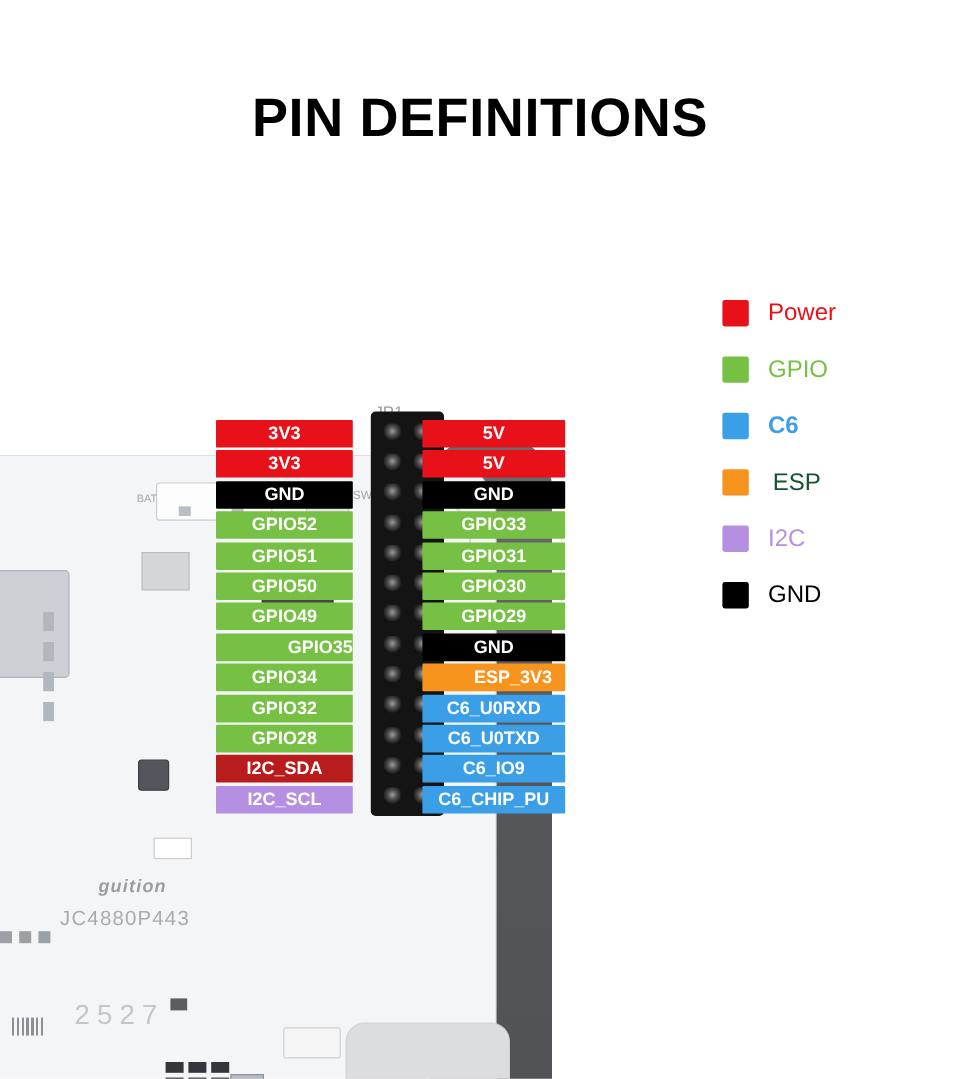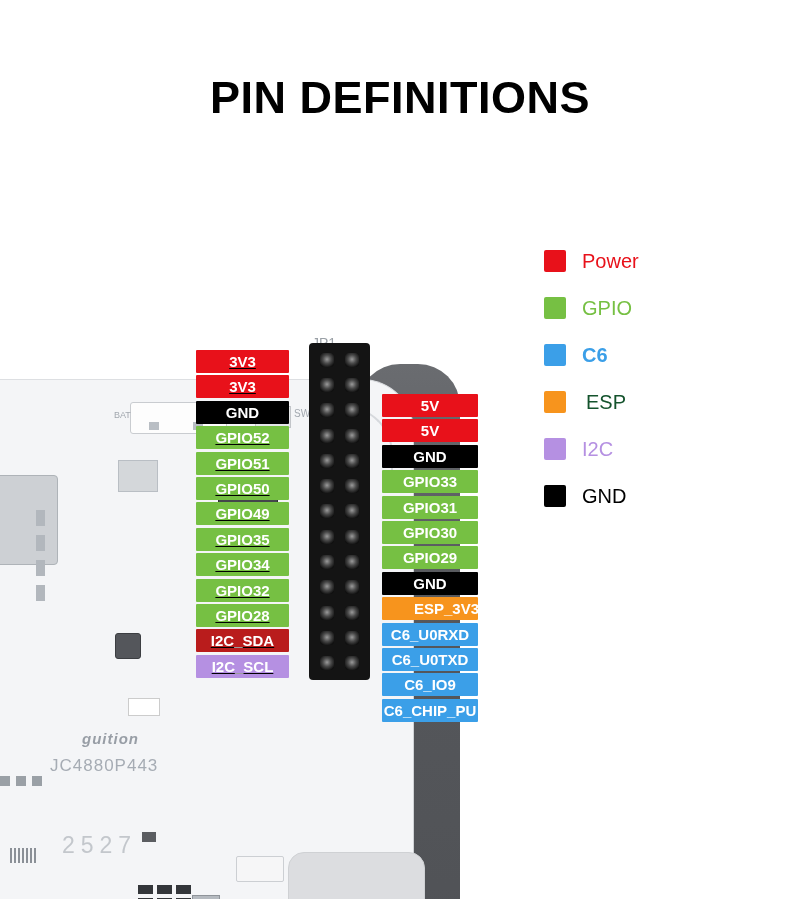--- a/index.html
+++ b/index.html
@@ -71,28 +71,28 @@
   .pins-grid {
     display:grid; grid-template-columns:1fr 1fr; height:100%;
     align-items:center; justify-items:center; padding:4px 6px; box-sizing:border-box;
   }
   .pin {
     width:14px; height:14px; border-radius:3px;
     background:radial-gradient(circle at 50% 45%, #9a9a9a 0%, #4a4a4a 40%, #101010 80%);
   }
   .silk-jp1 { position:absolute; left:312px; top:335px; font-size:14px; color:#9aa0a6; z-index:3; }
   .pin-col { position:absolute; top:350px; display:flex; flex-direction:column; gap:2.4px; z-index:3; }
-  .pin-col.left  { left:196px; width:93px;text-decoration:underline; }
-  .pin-col.right { left:382px; width:96px;margin-top:44px; }
+  .pin-col.left  { left:180px; width:114px; }
+  .pin-col.right { left:352px; width:119px; }
   .pin-label {
     height:23px; line-height:23px; text-align:center; color:#ffffff;
     font-size:15px; font-weight:600; border-radius:1px; white-space:nowrap;
   }
   
-  .legend { position:absolute; left:544px; top:250px; z-index:3; }
+  .legend { position:absolute; left:602px; top:250px; z-index:3; }
   .legend-item { display:flex; align-items:center; height:22px; margin-bottom:25px; }
   .swatch { width:22px; height:22px; border-radius:2px; flex:0 0 auto; }
   .legend-label { margin-left:16px; font-size:20px; font-weight:500; }
 </style>
 </head>
 <body>
 
 <h1 class="title">PIN DEFINITIONS</h1>
 
 <div class="photo">
@@ -196,21 +196,21 @@
 </div>
 
 <div class="pin-col left">
     <div class="pin-label" style="background: rgb(232, 17, 26);">3V3</div>
     <div class="pin-label" style="background: rgb(232, 17, 26);">3V3</div>
     <div class="pin-label" style="background: rgb(0, 0, 0);">GND</div>
     <div class="pin-label" style="background: rgb(118, 192, 67);">GPIO52</div>
     <div class="pin-label" style="background: rgb(118, 192, 67);">GPIO51</div>
     <div class="pin-label" style="background: rgb(118, 192, 67);">GPIO50</div>
     <div class="pin-label" style="background: rgb(118, 192, 67);">GPIO49</div>
-    <div class="pin-label" style="background: rgb(118, 192, 67);">GPIO35</div>
+    <div class="pin-label" style="background: rgb(118, 192, 67); text-align: right;">GPIO35</div>
     <div class="pin-label" style="background: rgb(118, 192, 67);">GPIO34</div>
     <div class="pin-label" style="background: rgb(118, 192, 67);">GPIO32</div>
     <div class="pin-label" style="background: rgb(118, 192, 67);">GPIO28</div>
     <div class="pin-label" style="background: #b91c1c;">I2C_SDA</div>
     <div class="pin-label" style="background: rgb(181, 144, 226);">I2C_SCL</div>
   </div>
 <div class="pin-col right">
     <div class="pin-label" style="background: rgb(232, 17, 26);">5V</div>
     <div class="pin-label" style="background: rgb(232, 17, 26);">5V</div>
     <div class="pin-label" style="background: rgb(0, 0, 0);">GND</div>

